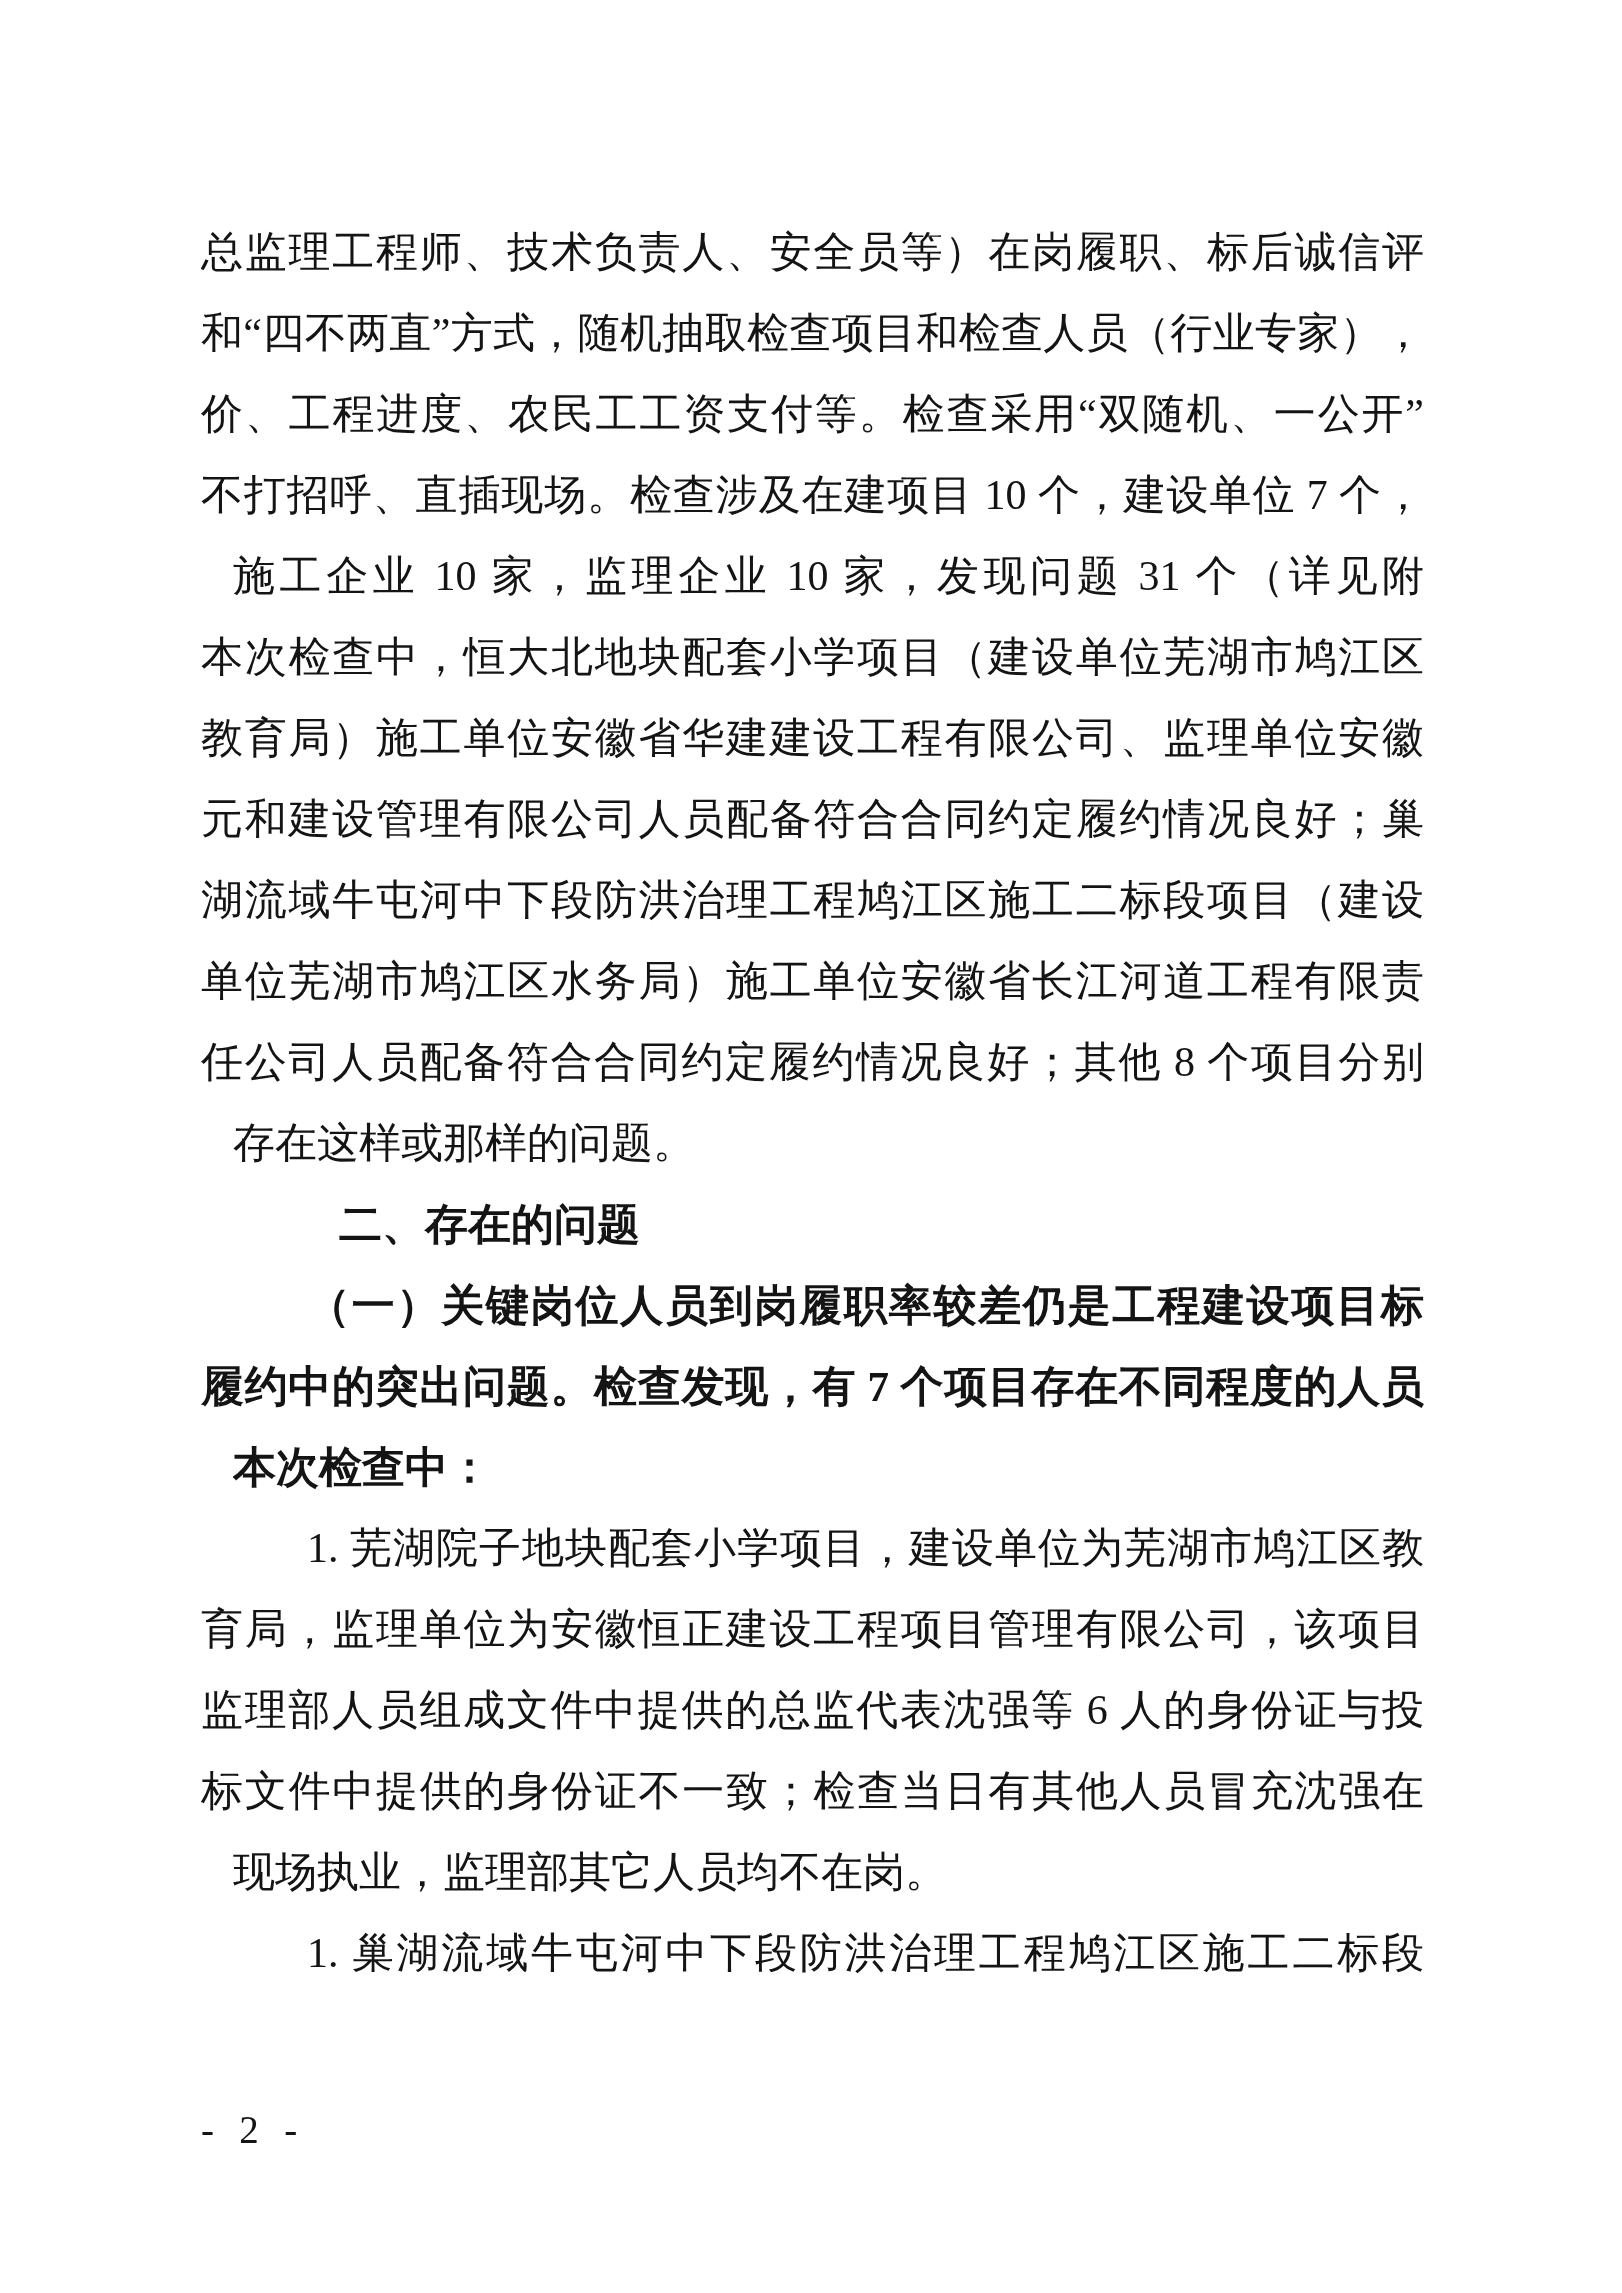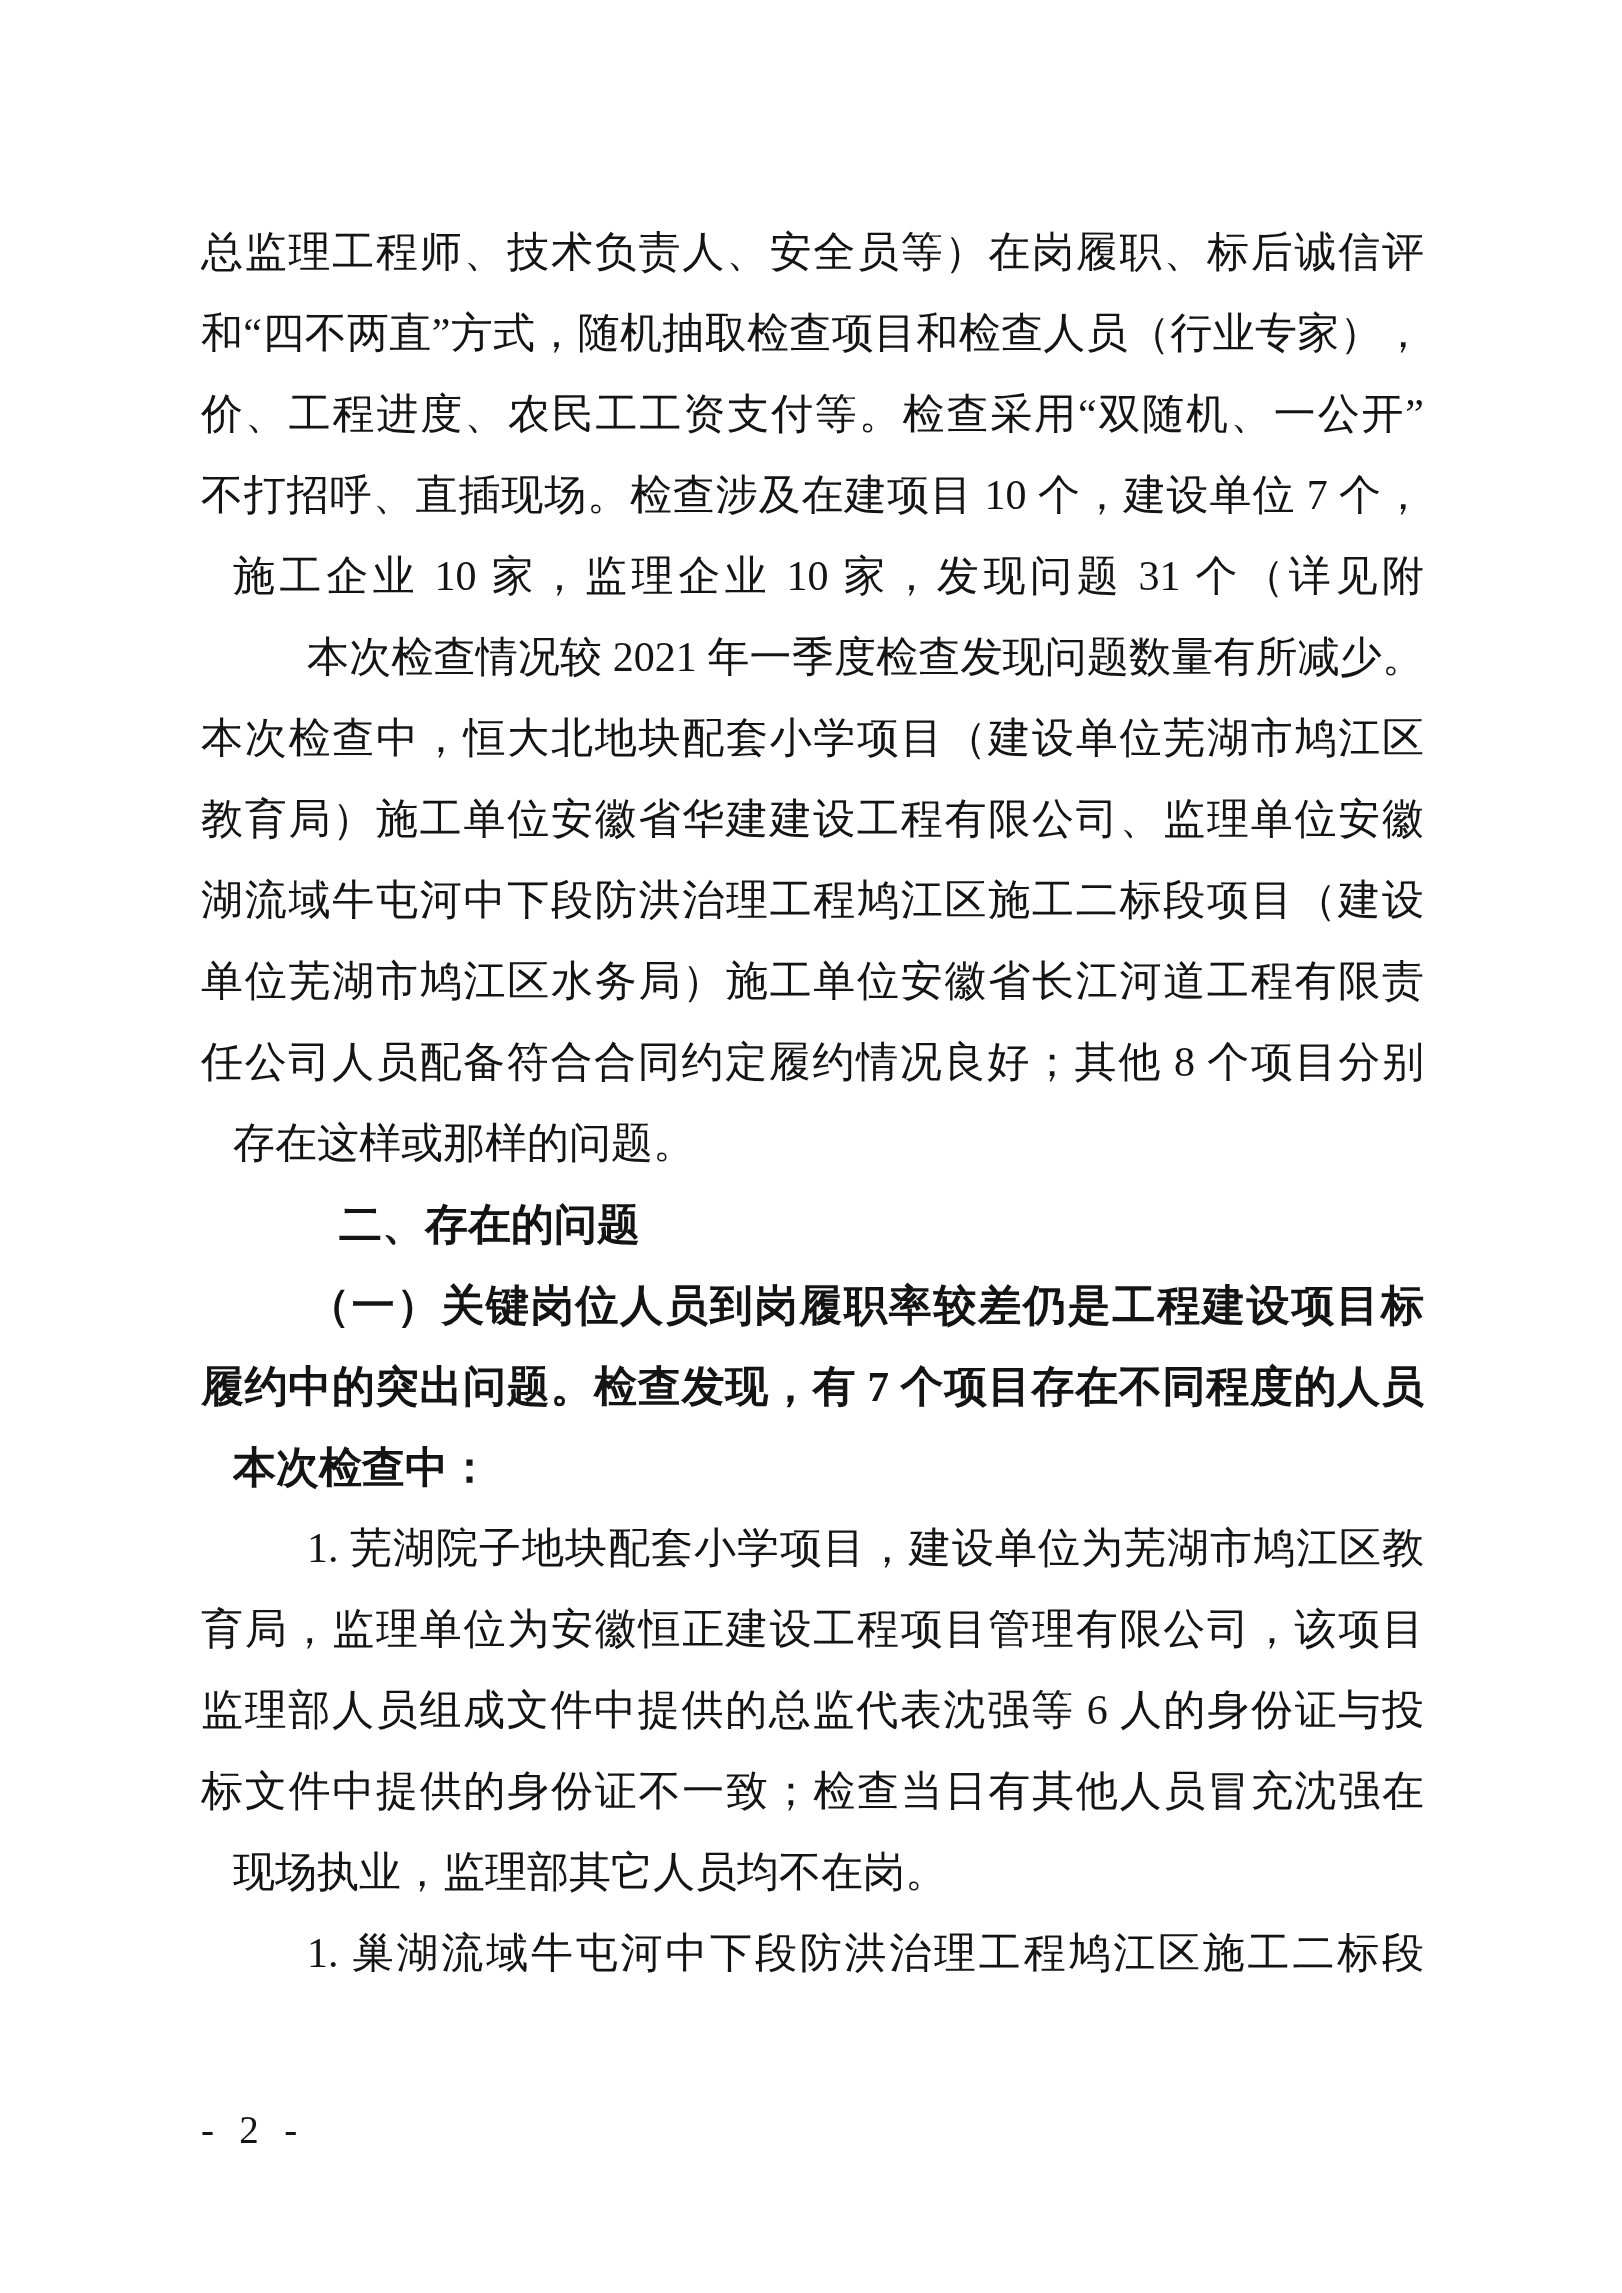--- a/index.html
+++ b/index.html
@@ -67,23 +67,23 @@
 
     <p class="para">
       <span class="line">总监理工程师、技术负责人、安全员等）在岗履职、标后诚信评</span>
       <span class="line">和“四不两直”方式，随机抽取检查项目和检查人员（行业专家），</span>
       <span class="line">价、工程进度、农民工工资支付等。检查采用“双随机、一公开”</span>
       <span class="line">不打招呼、直插现场。检查涉及在建项目 10 个，建设单位 7 个，</span>
       <span class="line end">施工企业 10 家，监理企业 10 家，发现问题 31 个（详见附表）。</span>
     </p>
 
     <p class="para">
-      <span class="line indent">本次检查情况较 2021 年一季度检查发现问题数量有所减少。</span>
       <span class="line">本次检查中，恒大北地块配套小学项目（建设单位芜湖市鸠江区</span>
       <span class="line">教育局）施工单位安徽省华建建设工程有限公司、监理单位安徽</span>
+      <span class="line">元和建设管理有限公司人员配备符合合同约定履约情况良好；巢</span>
       <span class="line">湖流域牛屯河中下段防洪治理工程鸠江区施工二标段项目（建设</span>
       <span class="line">单位芜湖市鸠江区水务局）施工单位安徽省长江河道工程有限责</span>
       <span class="line">任公司人员配备符合合同约定履约情况良好；其他 8 个项目分别</span>
       <span class="line end">存在这样或那样的问题。</span>
     </p>
 
     <p class="para">
       <span class="line bold indent end">二、存在的问题</span>
     </p>
 

